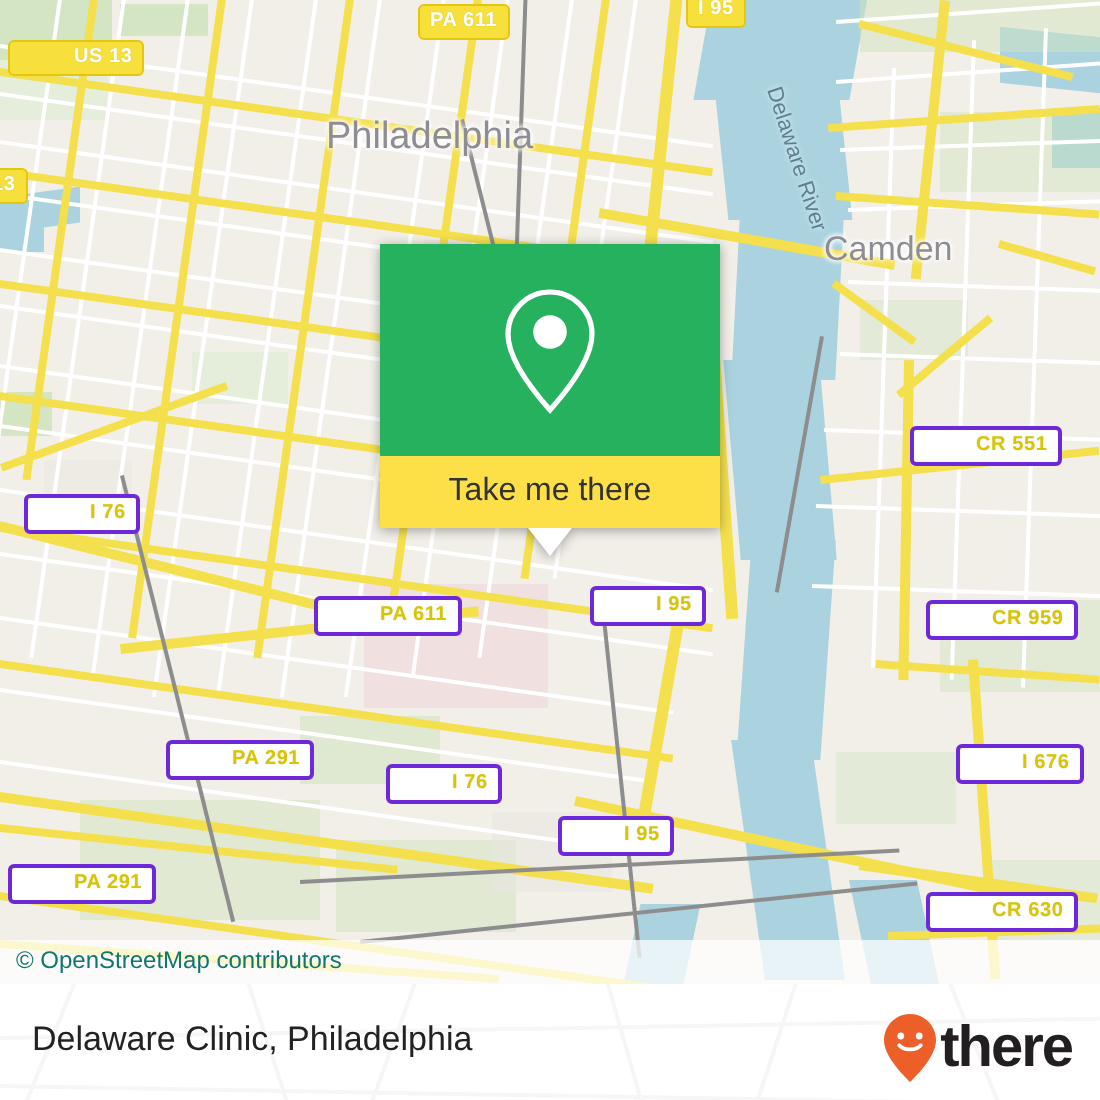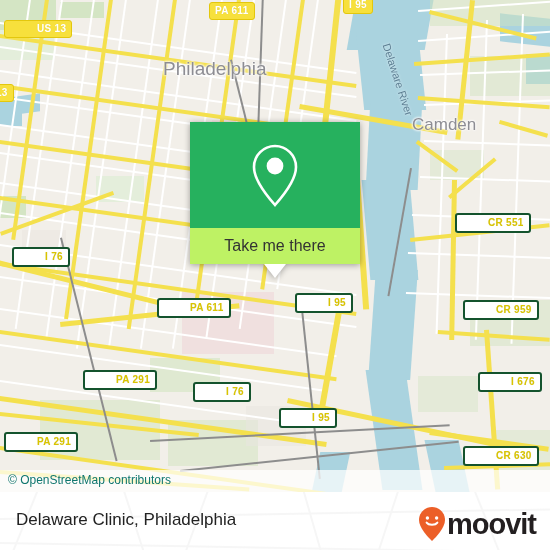--- a/index.html
+++ b/index.html
@@ -18,37 +18,37 @@
 
   .road{position:absolute;background:#f7e98a;transform-origin:0 0;}
   .road.major{background:#f4e04d;}
   .road.white{background:#ffffff;}
   .rail{position:absolute;background:#8d8d8d;transform-origin:0 0;}
 
   
   .shield{position:absolute;background:#f7e03c;border:1px solid #e3c70d;border-radius:3px;
           color:#fff;font-size:10px;font-weight:bold;line-height:14px;padding:1px 5px;
           white-space:nowrap;letter-spacing:.3px;text-shadow:0 0 1px rgba(0,0,0,.10);}
-  .shield.hollow{background:#ffffff;color:#d9c400;border:2px solid #14532d;padding-left:31px;}
+  .shield.hollow{background:#ffffff;color:#d9c400;border:2px solid #6d28d9;padding-left:31px;}
 
   .placelabel{position:absolute;color:#8d8d93;font-size:19px;font-weight:400;white-space:nowrap;
               text-shadow:0 0 3px #fff,0 0 3px #fff,0 0 2px #fff;}
   .placelabel.sm{font-size:17px;}
   .riverlabel{position:absolute;color:#5d7f93;font-size:11px;white-space:nowrap;
               transform-origin:0 0;text-shadow:0 0 3px #cfe6ee,0 0 2px #cfe6ee;}
 
   
   #attrib{position:absolute;left:0;bottom:0;width:550px;height:22px;background:rgba(255,255,255,.72);}
   #attrib span{position:absolute;left:8px;top:3px;font-size:12px;color:#0f766e;}
 
   
   #popup{position:absolute;left:190px;top:122px;width:170px;
          filter:drop-shadow(0 1px 3px rgba(0,0,0,.35));}
   #popup .head{height:106px;background:#26b15e;display:flex;align-items:center;justify-content:center;}
-  #popup .foot{height:36px;background:#bef264;display:flex;align-items:center;justify-content:center;}
+  #popup .foot{height:36px;background:#fde047;display:flex;align-items:center;justify-content:center;}
   #popup .foot span{font-size:16px;color:#333;}
   #popup .tail{position:absolute;left:50%;margin-left:-11px;top:142px;width:0;height:0;
                border-left:11px solid transparent;border-right:11px solid transparent;
                border-top:14px solid #fff;}
 
   
   #footer{position:absolute;left:0;top:492px;width:550px;height:58px;background:#fff;overflow:hidden;}
   #footer .ghost{position:absolute;left:0;top:0;width:550px;height:58px;opacity:.30;}
   #footer .gline{position:absolute;background:#e2e2e2;transform-origin:0 0;}
   #place{position:absolute;left:16px;top:18px;font-size:17px;color:#222;}
@@ -253,16 +253,16 @@
 
     <div id="place">Delaware Clinic, Philadelphia</div>
 
     <div id="logo">
       <svg width="30" height="36" viewBox="0 0 30 36">
         <path d="M15 1 C7.8 1 2 6.8 2 14 C2 22 11 31 15 35 C19 31 28 22 28 14 C28 6.8 22.2 1 15 1 Z" fill="#ec5f28"></path>
         <circle cx="10.4" cy="12" r="1.7" fill="#ffffff"></circle>
         <circle cx="19.6" cy="12" r="1.7" fill="#ffffff"></circle>
         <path d="M9.6 16.6 C11.6 19.4 18.4 19.4 20.4 16.6" fill="none" stroke="#ffffff" stroke-width="1.9" stroke-linecap="round"></path>
       </svg>
-      <span class="word">moovit</span>
+      <span class="word">there</span>
     </div>
   </div>
 </div>
 
 </body></html>

